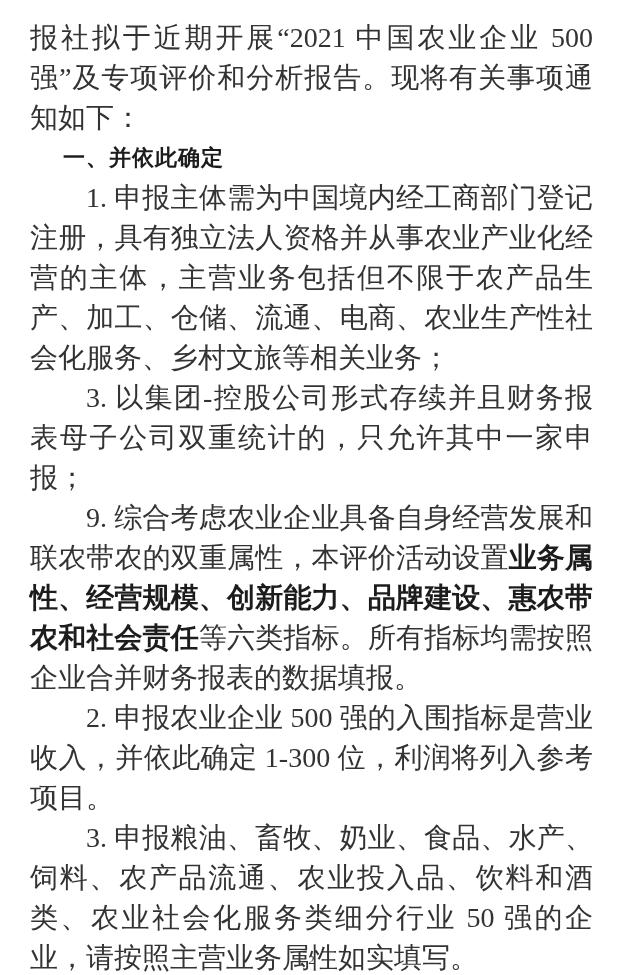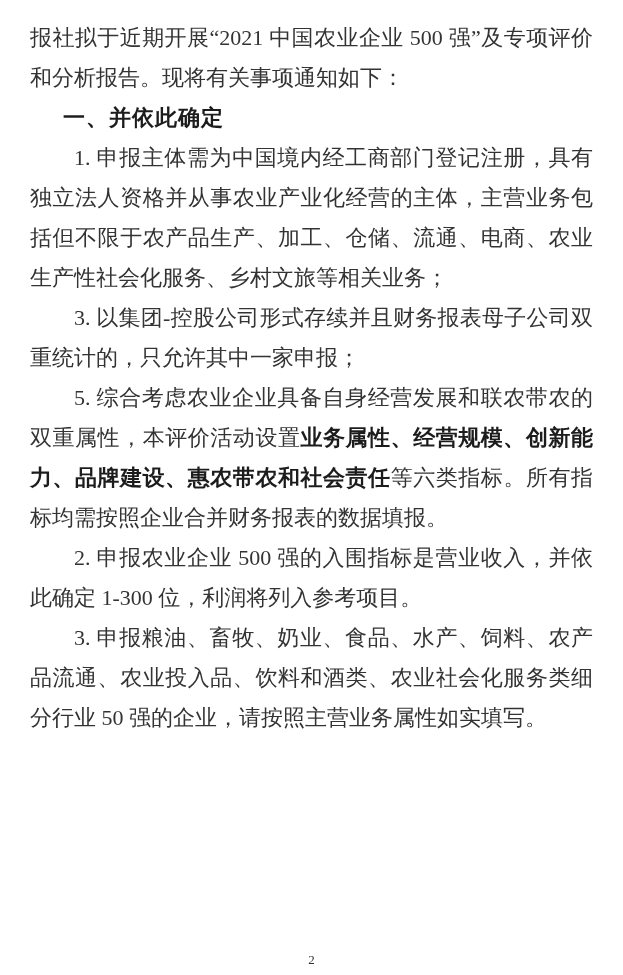--- a/index.html
+++ b/index.html
@@ -16,21 +16,21 @@
   .page {
     box-sizing: border-box;
     width: 623px;
     height: 975px;
     padding: 18px 30px 0 30px;
     background: #ffffff;
     position: relative;
   }
   .doc-text {
     font-family: "Liberation Serif", "DejaVu Serif", serif;
-    font-size: 22px;
+    font-size: 28px;
     line-height: 40px;
     color: #333333;
     text-align: justify;
     text-align-last: left;
   }
   p.para {
     margin: 0;
     text-indent: 2em;
   }
   p.intro {
@@ -74,21 +74,21 @@
 
   <h2 class="section-heading">一、并依此确定</h2>
 
   <p class="doc-text para">1. 申报主体需为中国境内经工商部门登记注册，具有独立法人资格并从事农业产业化经营的主体，主营业务包括但不限于农产品生产、加工、仓储、流通、电商、农业生产性社会化服务、乡村文旅等相关业务；</p>
 
 
   <p class="doc-text para">3. 以集团-控股公司形式存续并且财务报表母子公司双重统计的，只允许其中一家申报；</p>
 
 
 
-  <p class="doc-text para"><span>5. 综合考虑农业企业具备自身经营发展和联农带农的双重属性，本评价活动设置</span><b class="bold-run">业务属性、经营规模、创新能力、品牌建设、惠农带农和社会责任</b><span>等六类指标。所有指标均需按照企业合并财务报表的数据填报。</span></p>
+  <p class="doc-text para"><span>9. 综合考虑农业企业具备自身经营发展和联农带农的双重属性，本评价活动设置</span><b class="bold-run">业务属性、经营规模、创新能力、品牌建设、惠农带农和社会责任</b><span>等六类指标。所有指标均需按照企业合并财务报表的数据填报。</span></p>
 
   <p class="doc-text para">2. 申报农业企业 500 强的入围指标是营业收入，并依此确定 1-300 位，利润将列入参考项目。</p>
 
   <p class="doc-text para">3. 申报粮油、畜牧、奶业、食品、水产、饲料、农产品流通、农业投入品、饮料和酒类、农业社会化服务类细分行业 50 强的企业，请按照主营业务属性如实填写。</p>
 
   <div class="page-number">2</div>
 
 </div>
 
 </body></html>

